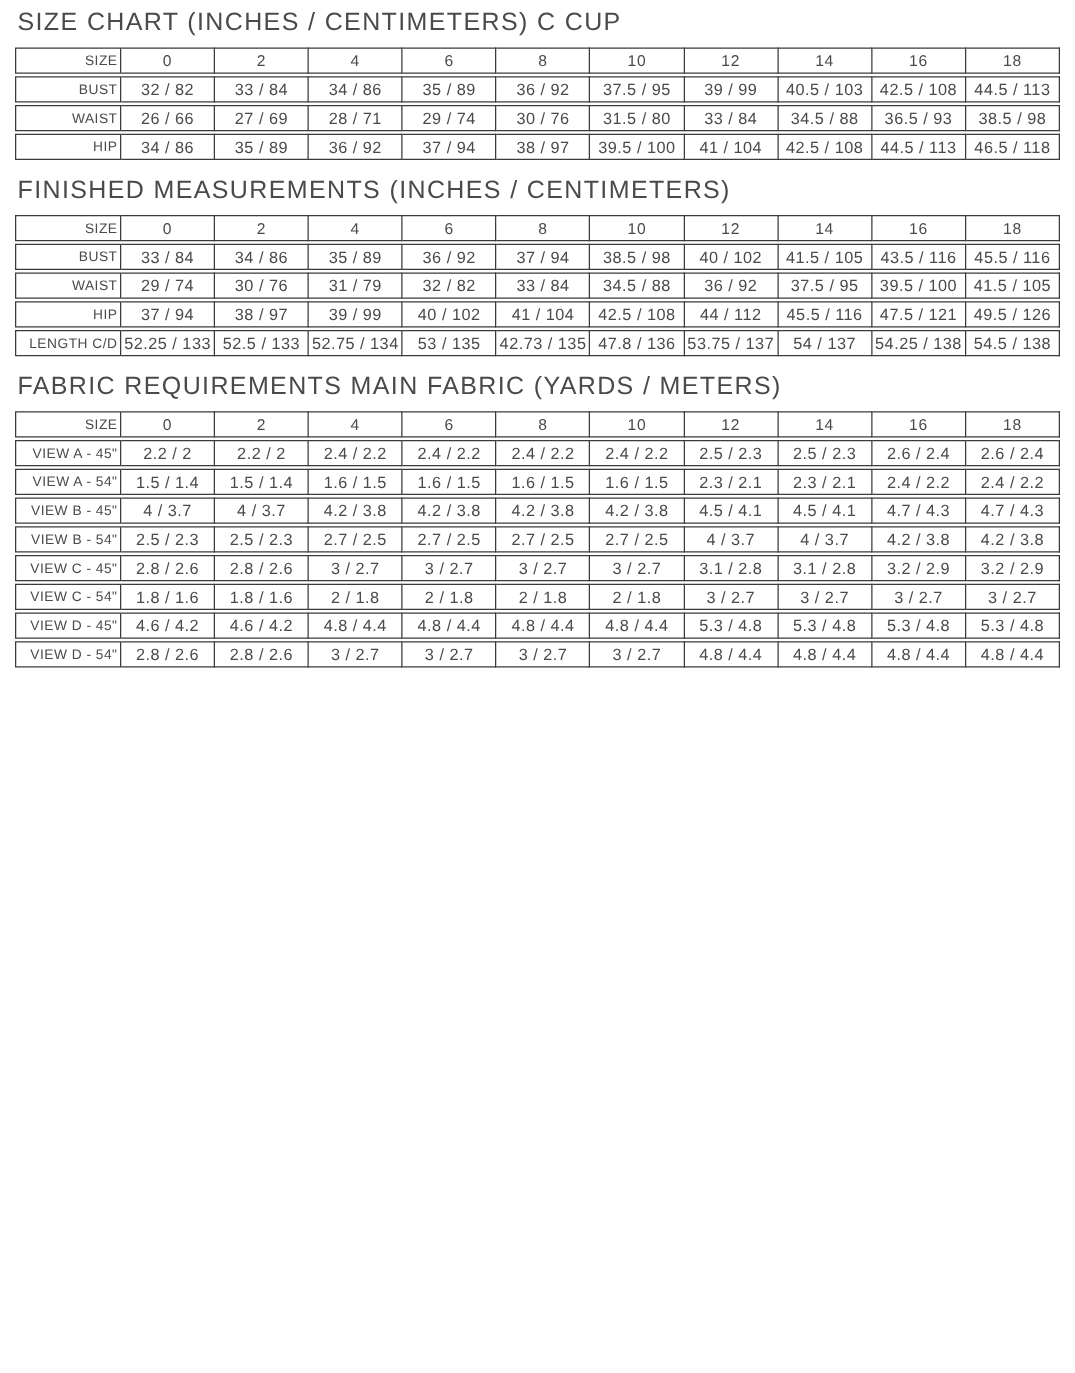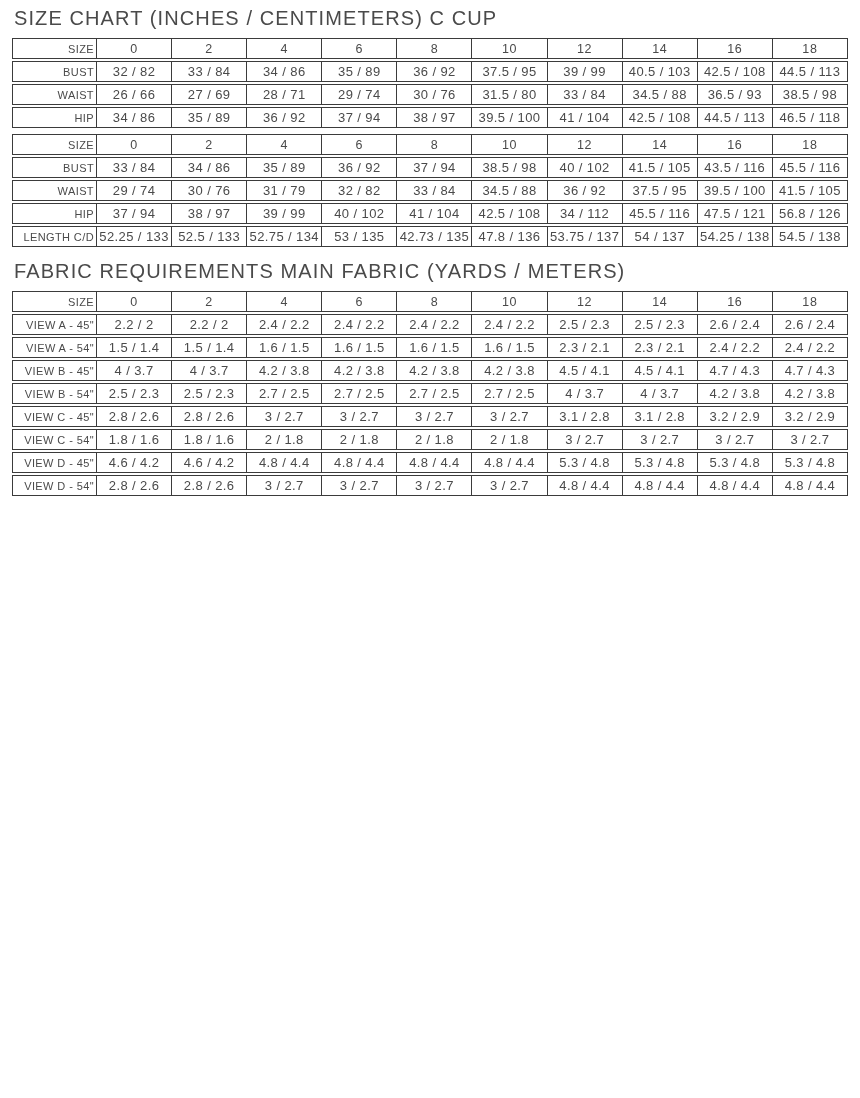--- a/index.html
+++ b/index.html
@@ -134,20 +134,21 @@
               <td class="value-cell">41 / 104</td>
               <td class="value-cell">42.5 / 108</td>
               <td class="value-cell">44.5 / 113</td>
               <td class="value-cell">46.5 / 118</td>
             </tr>
           </tbody>
         </table>
     </section>
 
     <section class="chart-section">
+      <h2 class="chart-title">FINISHED MEASUREMENTS (INCHES / CENTIMETERS)</h2>
       <table class="chart-table">
           <colgroup>
             <col style="width: 85px;">
             <col>
             <col>
             <col>
             <col>
             <col>
             <col>
             <col>
@@ -196,24 +197,24 @@
               <td class="value-cell">41.5 / 105</td>
             </tr>
             <tr>
               <td class="label-cell">HIP</td>
               <td class="value-cell">37 / 94</td>
               <td class="value-cell">38 / 97</td>
               <td class="value-cell">39 / 99</td>
               <td class="value-cell">40 / 102</td>
               <td class="value-cell">41 / 104</td>
               <td class="value-cell">42.5 / 108</td>
-              <td class="value-cell">34 / 112</td>
+              <td class="value-cell">44 / 112</td>
               <td class="value-cell">45.5 / 116</td>
               <td class="value-cell">47.5 / 121</td>
-              <td class="value-cell">56.8 / 126</td>
+              <td class="value-cell">49.5 / 126</td>
             </tr>
             <tr>
               <td class="label-cell">LENGTH C/D</td>
               <td class="value-cell">52.25 / 133</td>
               <td class="value-cell">52.5 / 133</td>
               <td class="value-cell">52.75 / 134</td>
               <td class="value-cell">53 / 135</td>
               <td class="value-cell">42.73 / 135</td>
               <td class="value-cell">47.8 / 136</td>
               <td class="value-cell">53.75 / 137</td>

